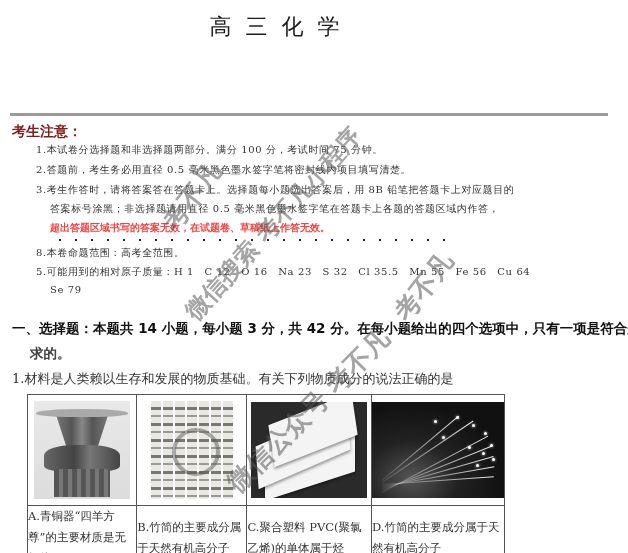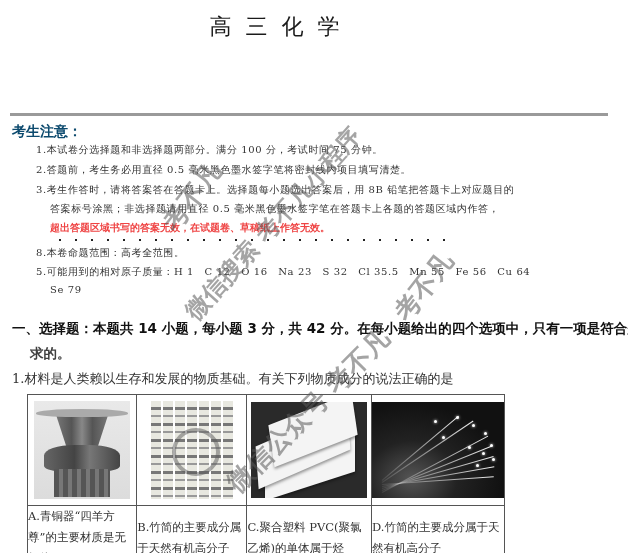--- a/index.html
+++ b/index.html
@@ -2,21 +2,21 @@
 <html><head>
   <meta charset="utf-8">
   <style>
     html, body { margin:0; padding:0; }
     body { width:628px; height:553px; background:#ffffff; position:relative; overflow:hidden;
            font-family:"DejaVu Serif", "Liberation Serif", serif; color:#222; }
     .title { position:absolute; top:12px; left:0; width:563px; text-align:center;
              font-size:22px; letter-spacing:14px; color:#1a1a1a; font-weight:normal; }
     .rule { position:absolute; top:113px; left:10px; width:598px; height:3px; background:#9a9a9a; }
     .notice-head { position:absolute; top:123px; left:12px; font-size:14px; font-weight:bold;
-                   font-family:Liberation Mono, monospace; color:#0c4a6e; }
+                   font-family:Liberation Mono, monospace; color:#7f1d1d; }
     .line { position:absolute; left:36px; font-size:10px; white-space:nowrap; color:#333; letter-spacing:0.6px; }
     .line.indent { left:50px; }
     .bold-line { position:absolute; left:50px; top:221px; font-size:10px; font-weight:bold;
                  font-family:"DejaVu Sans", sans-serif; color:#ef4444; white-space:nowrap; }
     .emph-dots { position:absolute; left:52px; top:238px; width:400px; height:4px;
                  background-image: radial-gradient(circle, #222 1px, transparent 1.3px);
                  background-size:16px 4px; background-repeat:repeat-x; }
     .section { position:absolute; left:12px; top:320px; font-size:13.5px; font-weight:bold;
                font-family:"DejaVu Sans", sans-serif; color:#111; white-space:nowrap; }
     .section2 { position:absolute; left:30px; top:345px; font-size:13.5px; font-weight:bold;

